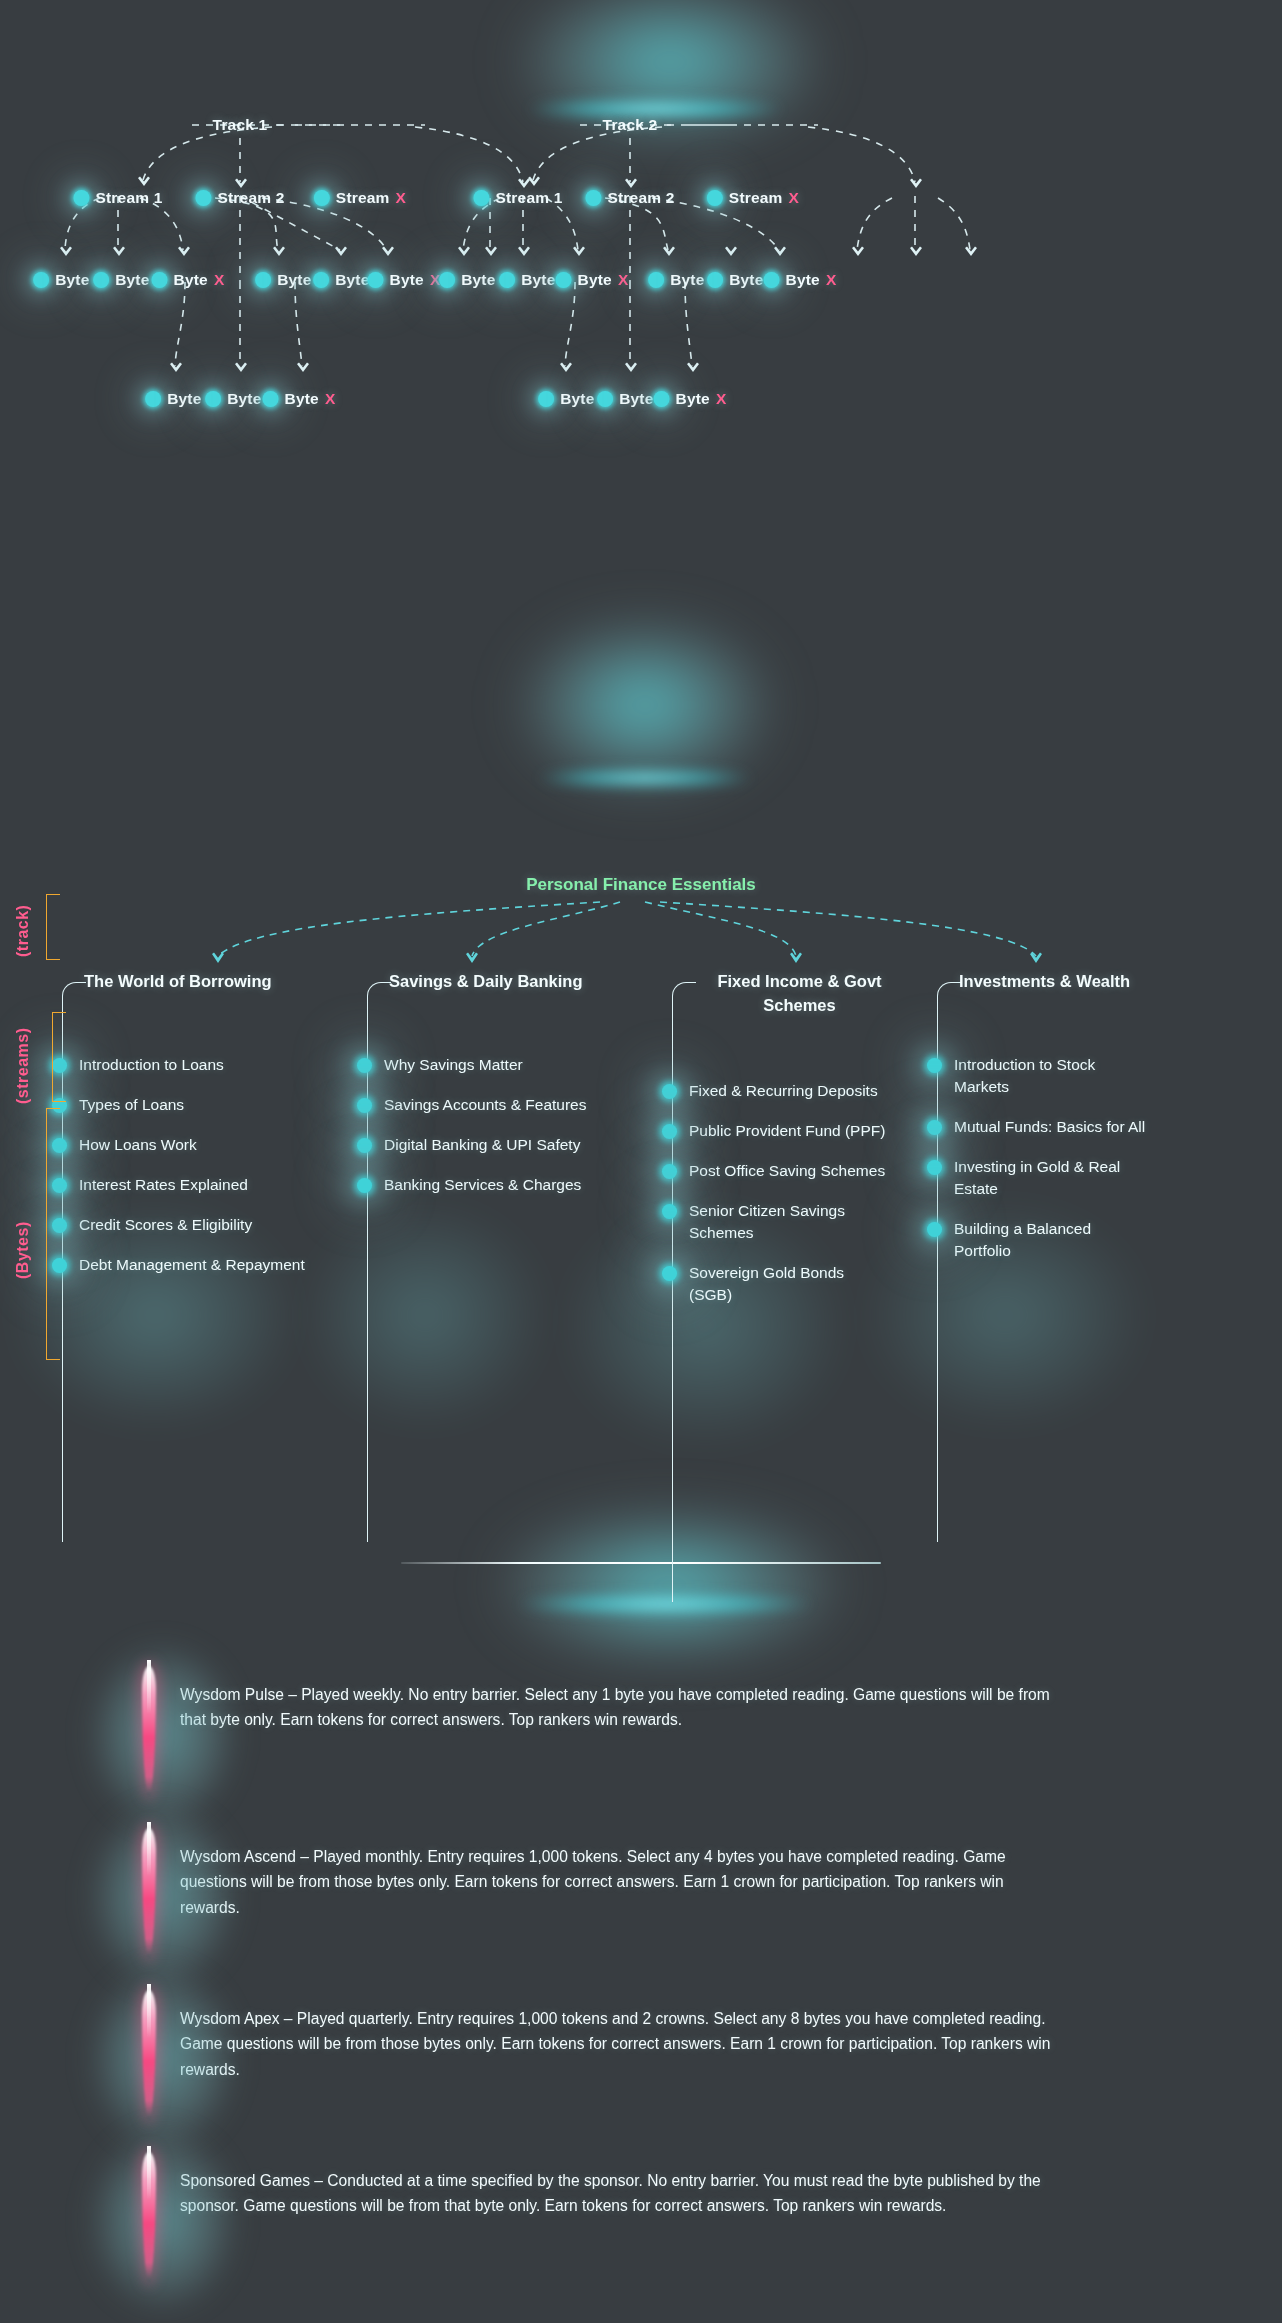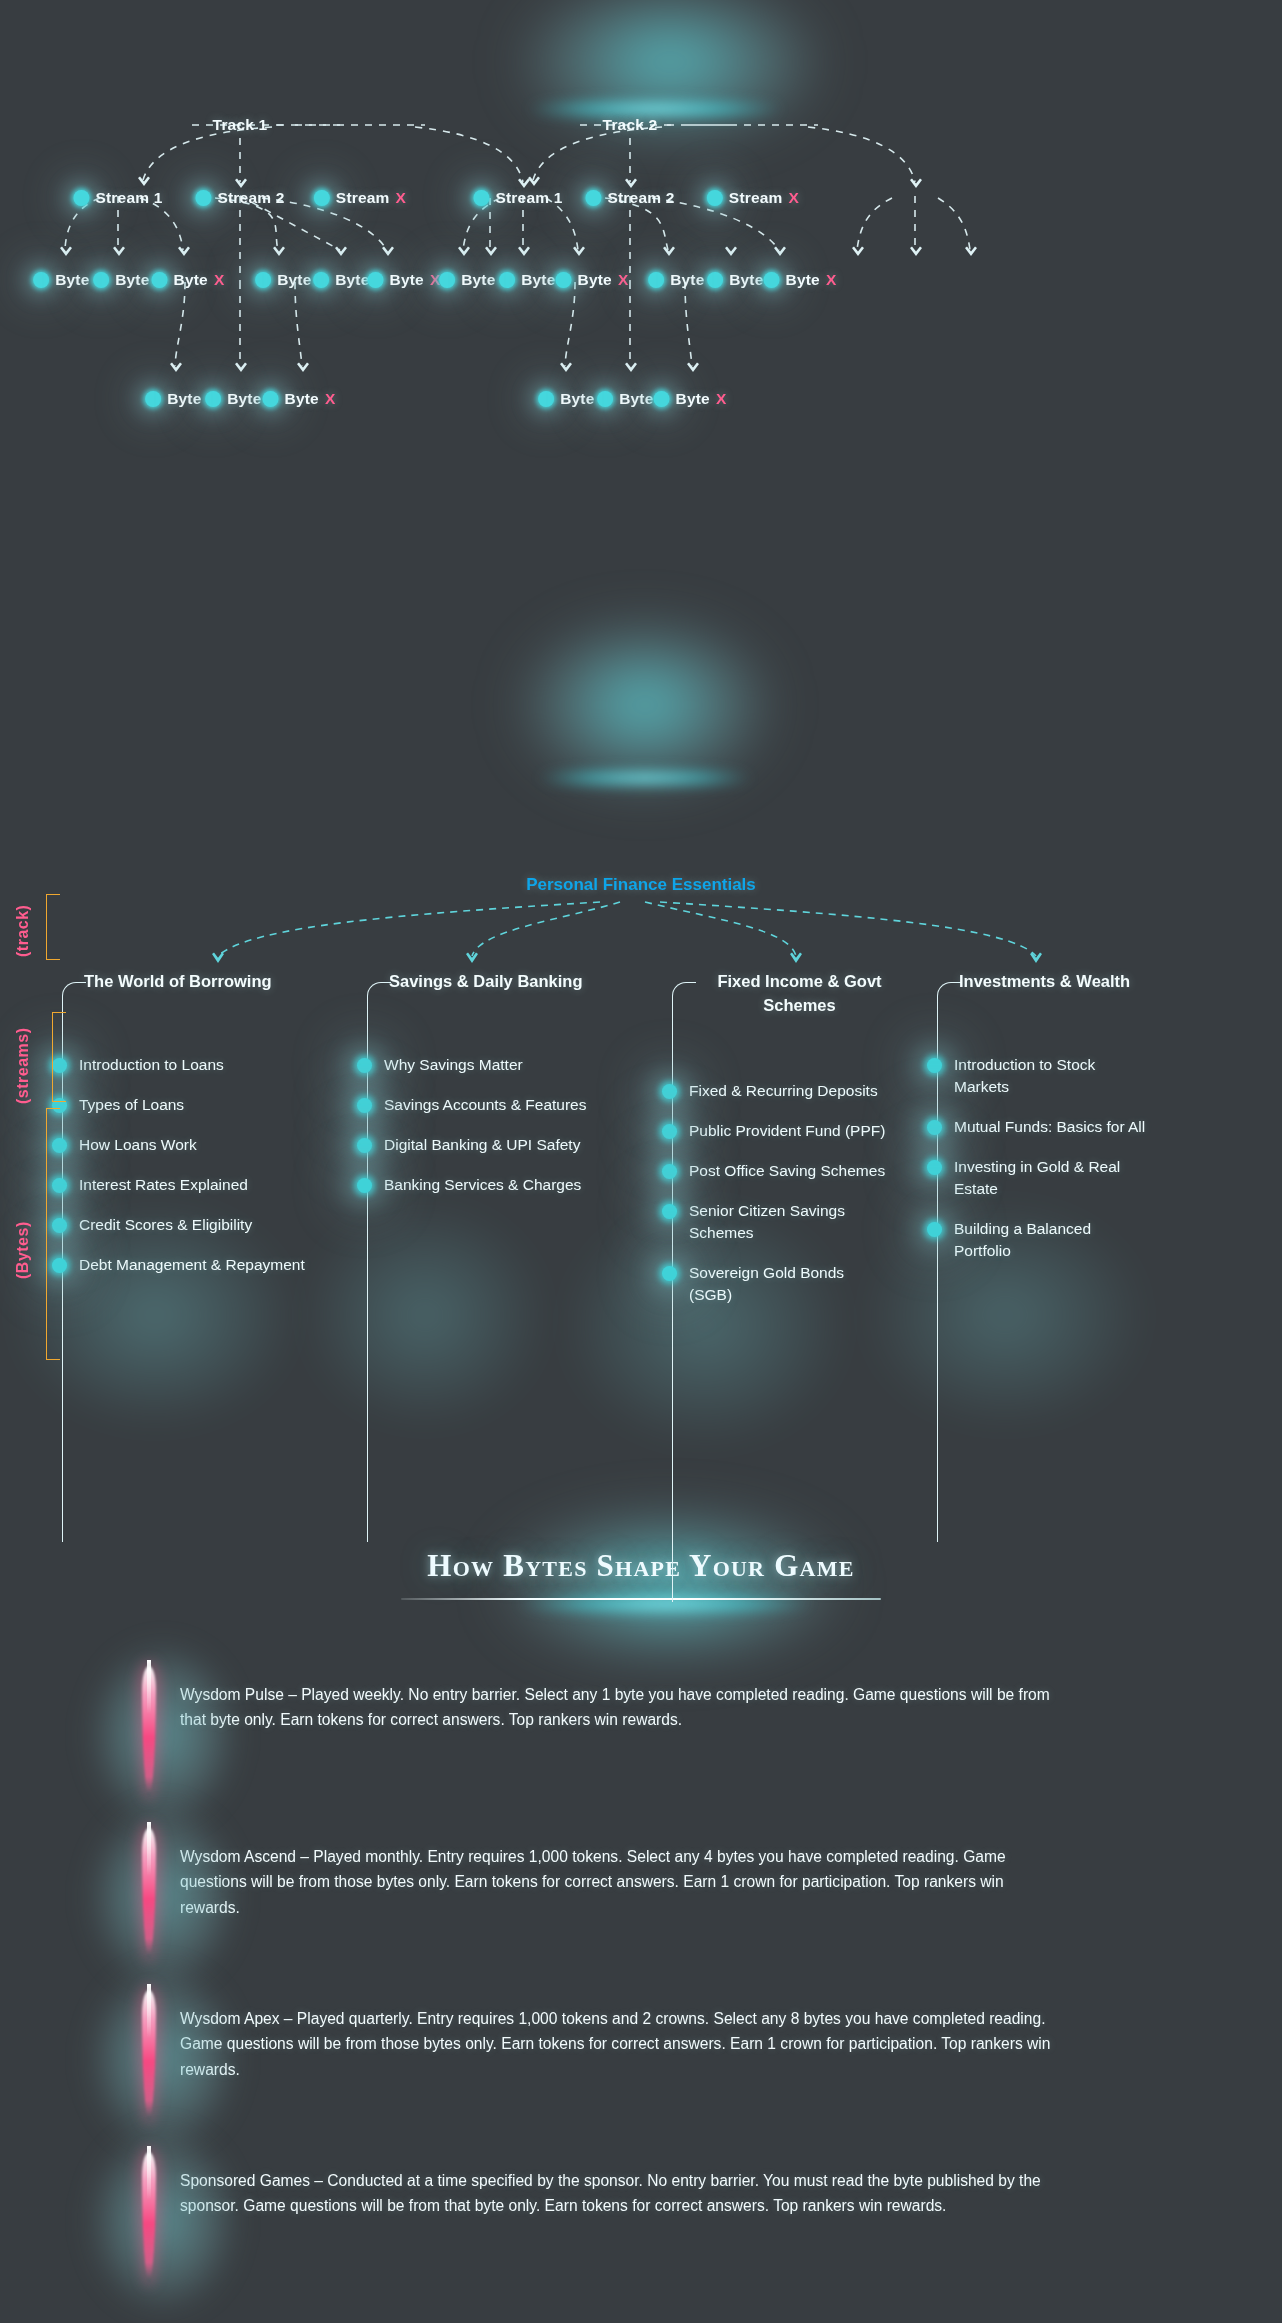--- a/index.html
+++ b/index.html
@@ -90,21 +90,21 @@
                 0 0 36px 20px rgba(140,180,185,.16);
     flex: 0 0 auto;
   }
 
   
   #example { position: absolute; left: 0; top: 640px; width: 1282px; height: 860px; }
   #example svg.edges { position: absolute; left: 0; top: 0; width: 1282px; height: 860px; z-index: 3; }
 
   .root-label {
     position: absolute; left: 50%; top: 235px; transform: translateX(-50%);
-    font-size: 17px; font-weight: 600; color: #0ea5e9; z-index: 4;
+    font-size: 17px; font-weight: 600; color: #86efac; z-index: 4;
     text-shadow: 0 0 8px rgba(180,235,240,.3);
     white-space: nowrap;
   }
 
   .axis-label {
     position: absolute;
     color: #ff5d8f;
     font-size: 16px; font-weight: 700;
     writing-mode: vertical-rl;
     transform: rotate(180deg);
@@ -531,21 +531,20 @@
 
   </div>
 </div>
 
 <div id="games">
 
   <div class="title-halo" style="left:500px; top:10px; width:340px; height:150px;"></div>
   <div class="title-streak" style="left:520px; top:95px; width:290px; height:18px;"></div>
 
   <div class="sec-title-wrap" style="top:48px;">
-    <div class="sec-title" style="font-size:31px;">How Bytes Shape Your Game</div>
     <div class="sec-underline" style="width:480px;"></div>
   </div>
 
   <div class="game-row" style="left:120px; top:160px;">
     <div class="comet">
       <span class="halo"></span>
         <span class="tail"></span>
         <span class="core"></span>
     </div>
     <div class="game-text" style="width:900px;">Wysdom Pulse – Played weekly. No entry barrier. Select any 1 byte you have completed reading. Game questions will be from that byte only. Earn tokens for correct answers. Top rankers win rewards.</div>

